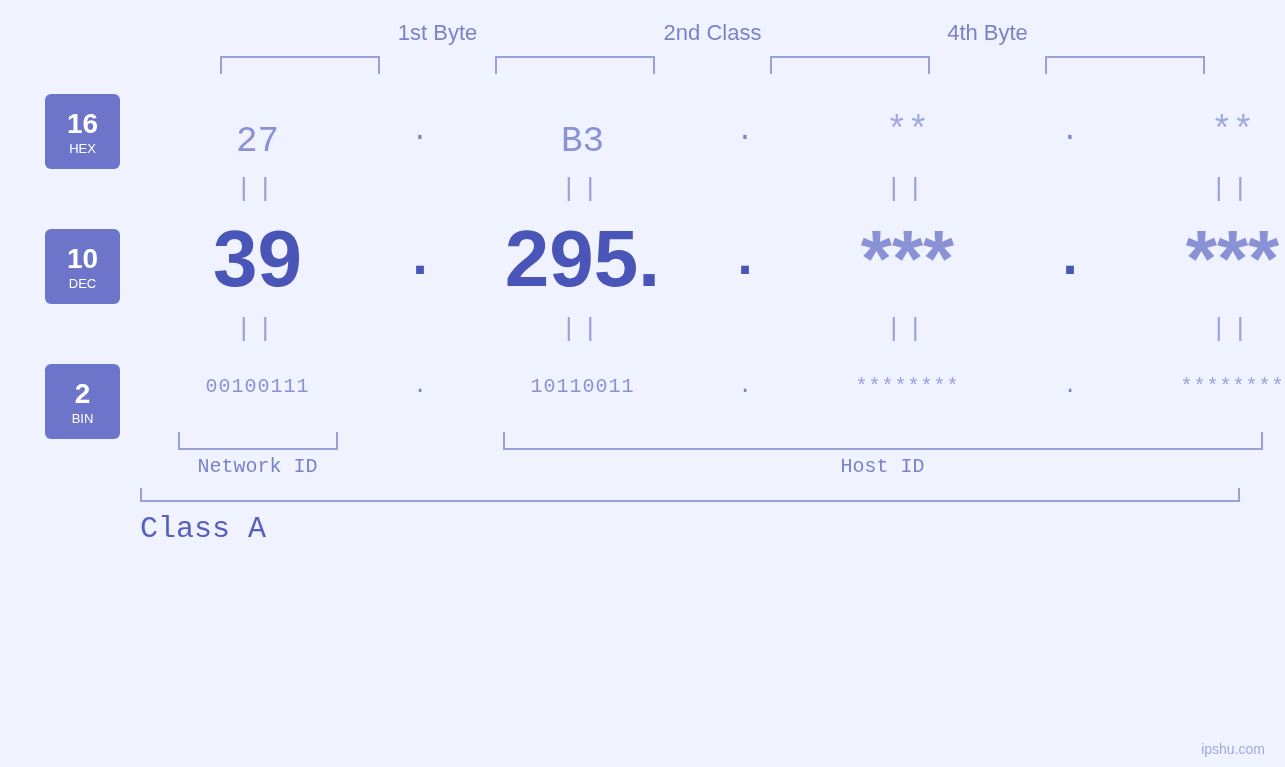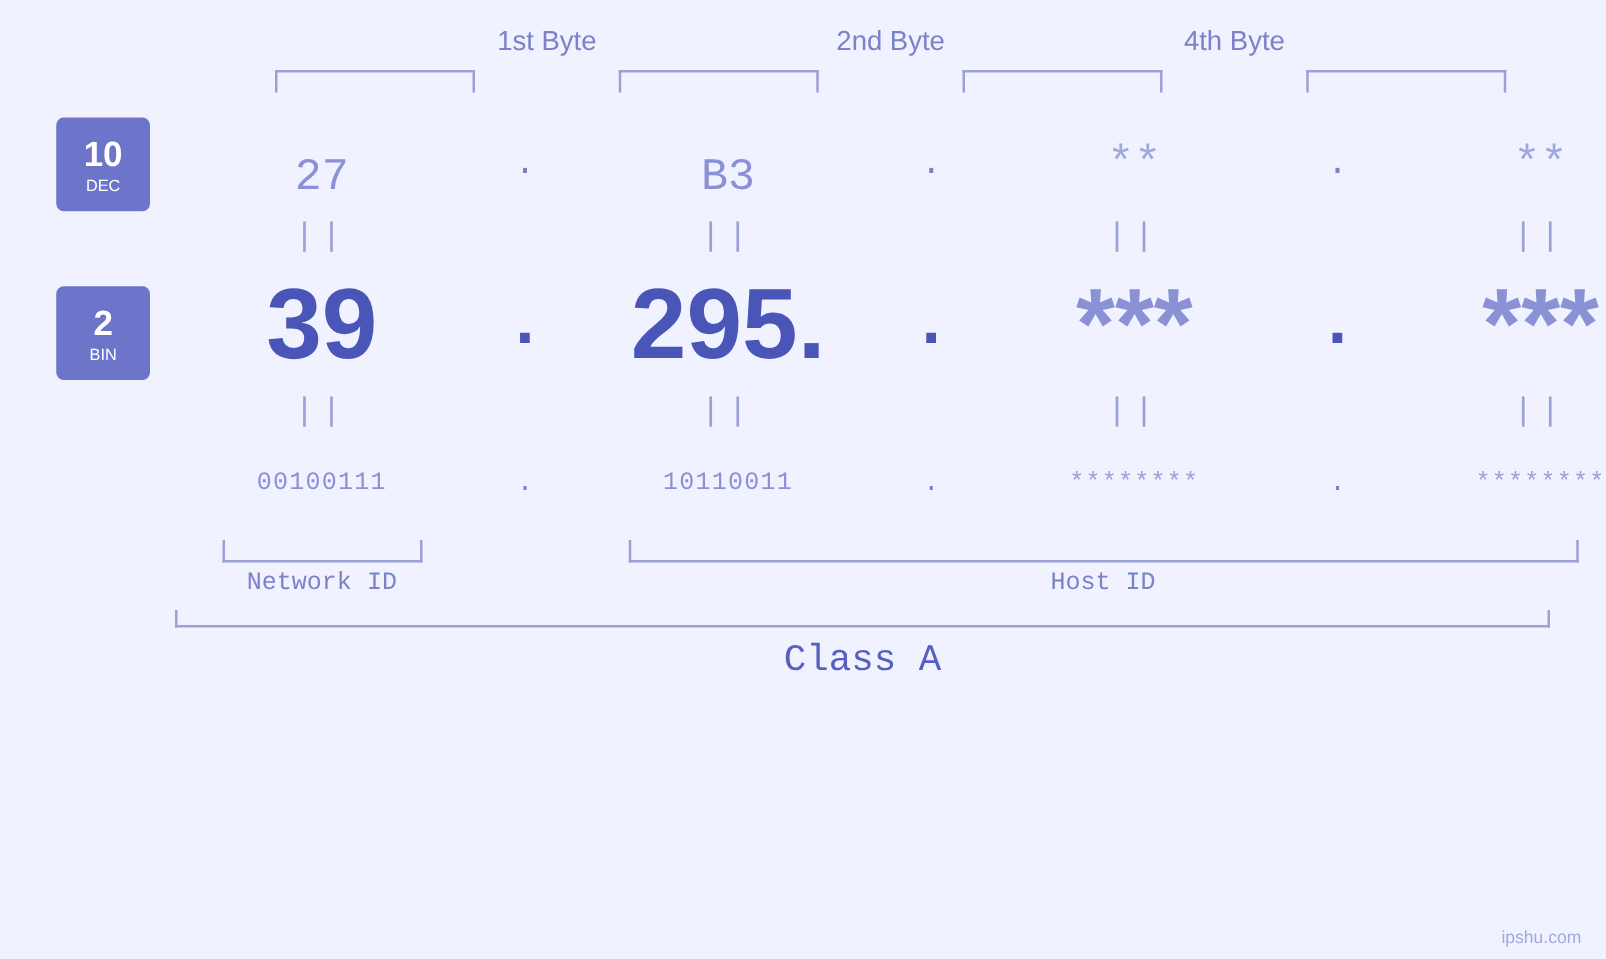--- a/index.html
+++ b/index.html
@@ -187,21 +187,21 @@
       font-family: Arial, sans-serif;
     }
   </style>
 </head>
 <body>
 
 <div class="main-container">
 
   <div class="byte-headers">
     <div class="byte-header">1st Byte</div>
-    <div class="byte-header">2nd Byte</div>
+    <div class="byte-header">2nd Class</div>
     <div class="byte-header">4th Byte</div>
   </div>
 
   <div class="bracket-row">
     <div class="bracket-cell">
         <div class="bracket"></div>
       </div>
     <div class="bracket-cell">
         <div class="bracket"></div>
       </div>
@@ -210,20 +210,24 @@
       </div>
     <div class="bracket-cell">
         <div class="bracket"></div>
       </div>
   </div>
 
   <div class="content-area">
 
     <div class="base-badges">
       <div class="badge">
+        <span class="badge-number">16</span>
+        <span class="badge-label">HEX</span>
+      </div>
+      <div class="badge">
         <span class="badge-number">10</span>
         <span class="badge-label">DEC</span>
       </div>
       <div class="badge" style="margin-bottom:0;">
         <span class="badge-number">2</span>
         <span class="badge-label">BIN</span>
       </div>
     </div>
 
     <div class="data-rows">
@@ -318,18 +322,18 @@
         <div style="width:275px;text-align:center;color:#7b82c8;font-size:20px;font-family:'Courier New',monospace;">Network ID</div>
         <div style="width:50px;"></div>
         <div style="width:875px;text-align:center;color:#7b82c8;font-size:20px;font-family:'Courier New',monospace;">Host ID</div>
       </div>
 
     </div>
   </div>
 
   <div style="width:100%;padding-left:140px;margin-top:10px;">
     <div style="width:1100px;height:14px;border:2px solid #9aa0d8;border-top:none;"></div>
-    <div style="text-align:center;color:#5560c0;font-size:30px;margin-top:10px;font-family:'Courier New',monospace;width:1100px;">Class A</div>
+    <div style="text-align:left;color:#5560c0;font-size:30px;margin-top:10px;font-family:'Courier New',monospace;width:1100px;">Class A</div>
   </div>
 
   <div class="watermark">ipshu.com</div>
 
 </div>
 
 </body></html>

